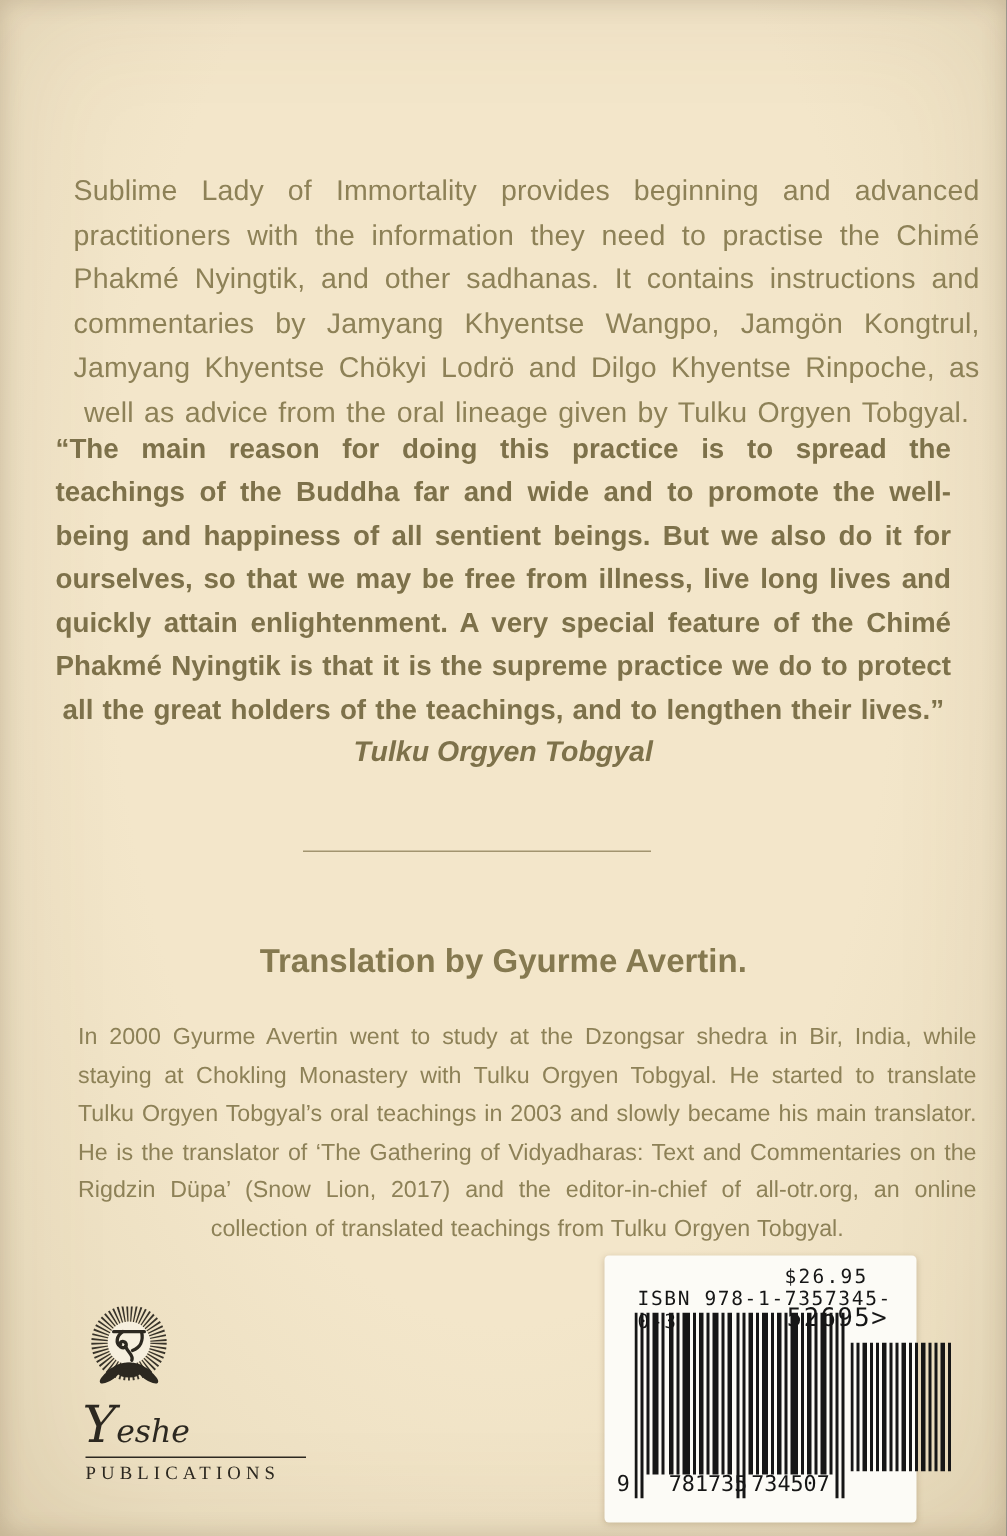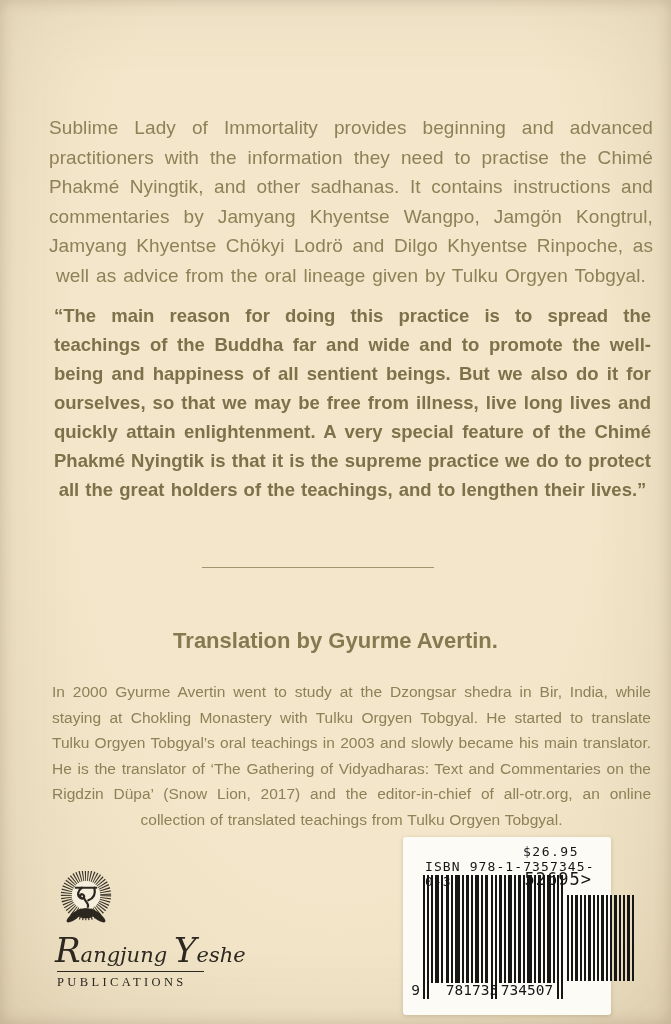--- a/index.html
+++ b/index.html
@@ -8,21 +8,21 @@
     background: radial-gradient(ellipse at 50% 38%, #f3e6ca 55%, #ecdfc1 82%, #e3d5b5 100%);
     box-shadow: inset 0 0 16px rgba(95,75,45,.22), inset 0 0 80px rgba(125,100,65,.10);
     font-family:"Liberation Sans", sans-serif;
   }
   .blurb{
     position:absolute; left:33px; top:97px; width:604px; margin:16px;
     font-size:19px; line-height:29.5px; color:#8d8157;
     text-align:justify; text-align-last:center; word-spacing:1.5px; letter-spacing:.1px;
   }
   .quote{
-    position:absolute; left:37px; top:284px; width:597px; margin:17px;
+    position:absolute; left:37px; top:284px; width:597px; margin:0;
     font-size:18.5px; font-weight:bold; line-height:29px; color:#7d714a;
     text-align:justify; text-align-last:center; word-spacing:1px;
   }
   .attribution{
     position:absolute; left:0; top:491px; width:671px; margin:0;
     text-align:center; font-size:19px; font-weight:bold; font-style:italic; color:#7d714a;
   }
   .divider{
     position:absolute; left:202px; top:567px; width:232px; height:1px;
     background:#a2946f;
@@ -71,20 +71,21 @@
 </style>
 </head>
 <body>
 
 <div class="cover">
 
   <p class="blurb">Sublime Lady of Immortality provides beginning and advanced practitioners with the information they need to practise the Chimé Phakmé Nyingtik, and other sadhanas. It contains instructions and commentaries by Jamyang Khyentse Wangpo, Jamgön Kongtrul, Jamyang Khyentse Chökyi Lodrö and Dilgo Khyentse Rinpoche, as well as advice from the oral lineage given by Tulku Orgyen Tobgyal.</p>
 
   <p class="quote">“The main reason for doing this practice is to spread the teachings of the Buddha far and wide and to promote the well-being and happiness of all sentient beings. But we also do it for ourselves, so that we may be free from illness, live long lives and quickly attain enlightenment. A very special feature of the Chimé Phakmé Nyingtik is that it is the supreme practice we do to protect all the great holders of the teachings, and to lengthen their lives.”</p>
 
+  <p class="attribution">Tulku Orgyen Tobgyal</p>
 
   <div class="divider"></div>
 
   <p class="trans-heading">Translation by Gyurme Avertin.</p>
 
   <p class="bio">In 2000 Gyurme Avertin went to study at the Dzongsar shedra in Bir, India, while staying at Chokling Monastery with Tulku Orgyen Tobgyal. He started to translate Tulku Orgyen Tobgyal’s oral teachings in 2003 and slowly became his main translator. He is the translator of ‘The Gathering of Vidyadharas: Text and Commentaries on the Rigdzin Düpa’ (Snow Lion, 2017) and the editor-in-chief of all-otr.org, an online collection of translated teachings from Tulku Orgyen Tobgyal.</p>
 
   <svg class="seal" viewBox="0 0 64 72" aria-hidden="true">
 
     <circle cx="32" cy="26" r="21" fill="none" stroke="#39342a" stroke-width="12" stroke-dasharray="1.1 1.6"></circle>
@@ -103,21 +104,20 @@
       <ellipse cx="24" cy="45.5" rx="9" ry="3.3" transform="rotate(-20 24 45.5)"></ellipse>
       <ellipse cx="29" cy="43.5" rx="8.5" ry="3.2" transform="rotate(-7 29 43.5)"></ellipse>
       <ellipse cx="35" cy="43.5" rx="8.5" ry="3.2" transform="rotate(7 35 43.5)"></ellipse>
       <ellipse cx="40" cy="45.5" rx="9" ry="3.3" transform="rotate(20 40 45.5)"></ellipse>
       <ellipse cx="45" cy="49" rx="9.5" ry="3.4" transform="rotate(36 45 49)"></ellipse>
       <ellipse cx="32" cy="47.5" rx="8" ry="3.4"></ellipse>
     </g>
   </svg>
 
   <div class="script-name">
-    <span class="w">Rangjung</span>
     <span class="w">Yeshe</span>
   </div>
   <div class="pub-line"></div>
   <div class="pub-caps">PUBLICATIONS</div>
 
   <div class="barcode-box">
     <div class="price">$26.95</div>
     <div class="isbn">ISBN 978-1-7357345-0-3</div>
     <div class="addon">52695&gt;</div>
 

